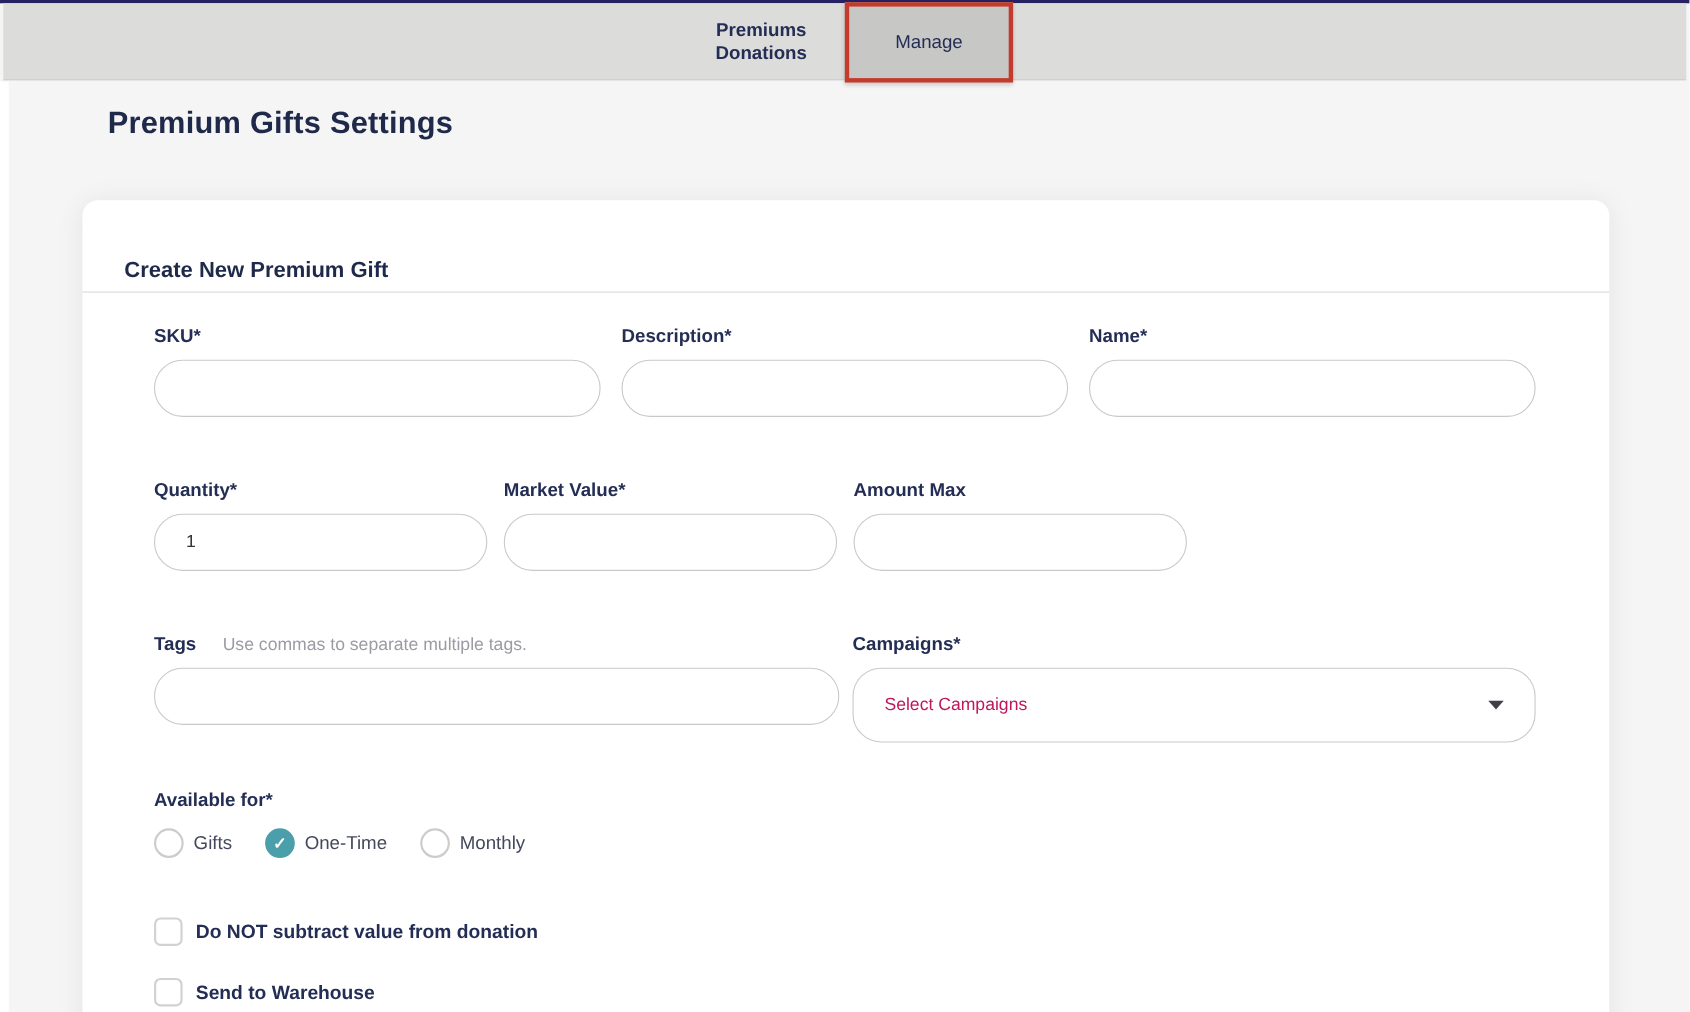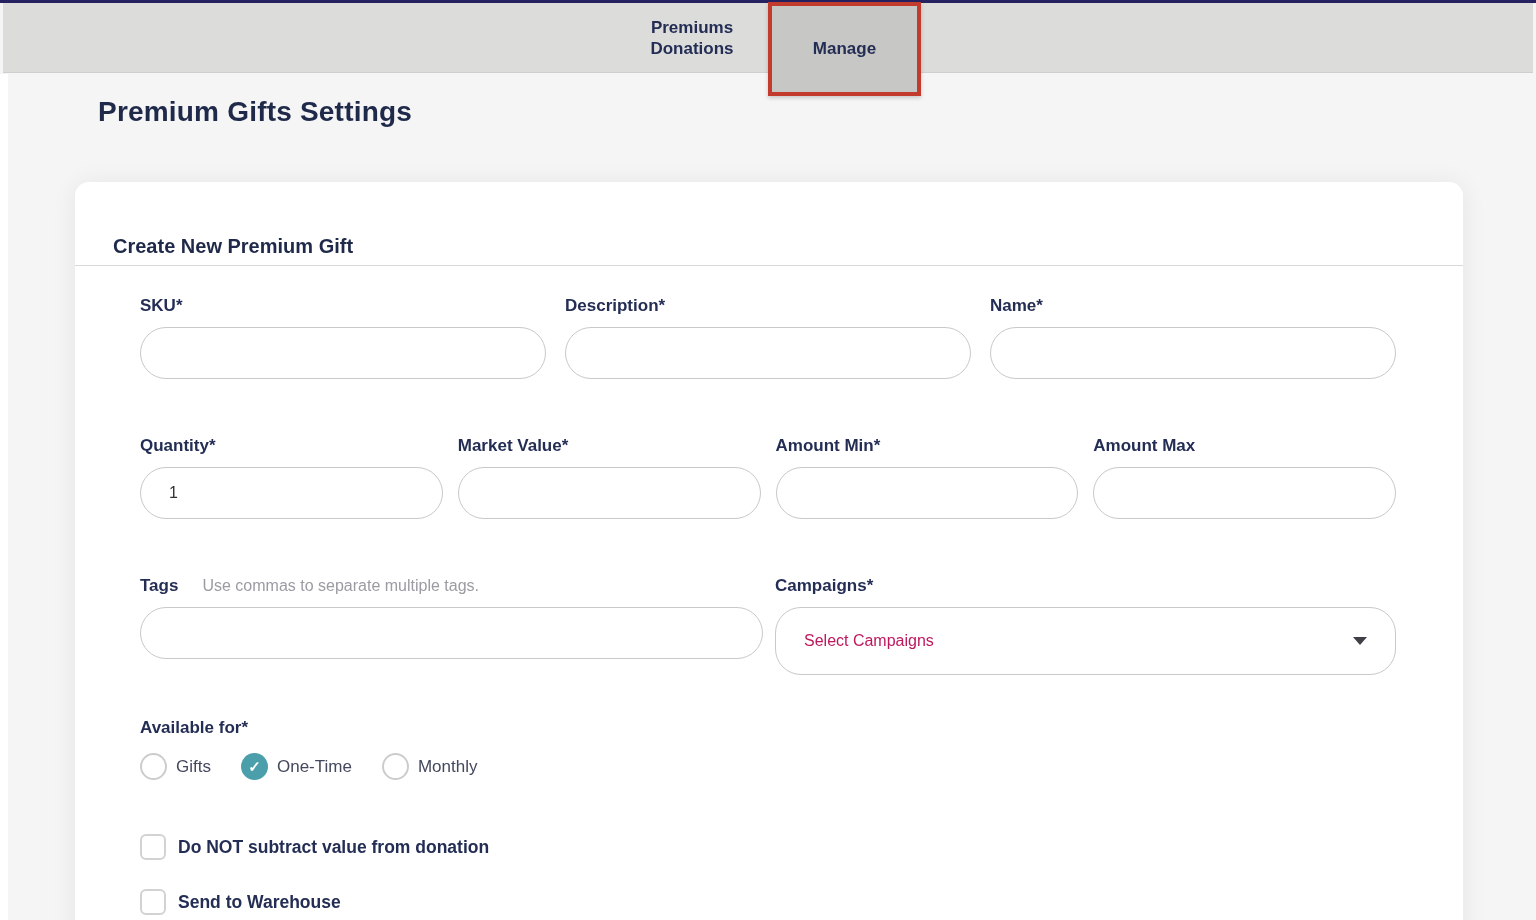--- a/index.html
+++ b/index.html
@@ -22,25 +22,25 @@
     border-bottom: 1px solid #cfcfcf;
   }
   .tab-premiums {
     position: absolute; top: 3px; left: 616px; width: 152px; height: 70px;
     display: flex; align-items: center; justify-content: center; text-align: center;
     font-size: 17px; font-weight: bold; color: #242e55; line-height: 21px;
     padding: 0 18px;
     cursor: pointer;
   }
   .tab-manage {
-    position: absolute; top: 2px; left: 768px; width: 153px; height: 94px;
+    position: absolute; top: 2px; left: 768px; width: 153px; height: 73px;
     background: #c7c7c5;
     border: 4px solid #c23b2c;
     display: flex; align-items: center; justify-content: center;
-    font-size: 17px; font-weight: bold; color: #242e55;
+    font-size: 17px; font-weight: normal; color: #242e55;
     box-shadow: 0 2px 4px rgba(0,0,0,0.18);
     cursor: pointer;
   }
   .left-strip {
     position: absolute; top: 74px; left: 0; width: 8px; height: 846px;
     background: #ffffff;
   }
 
   
   .page-title {
@@ -172,24 +172,20 @@
     <div class="row row2">
       <div class="field">
         <label class="field-label">Quantity*</label>
         <input class="pill-input" type="text" value="1" style="">
       </div>
       <div class="field">
         <label class="field-label">Market Value*</label>
         <input class="pill-input" type="text" value="" style="">
       </div>
       <div class="field">
-        <label class="field-label">Amount Min*</label>
-        <input class="pill-input" type="text" value="" style="">
-      </div>
-      <div class="field">
         <label class="field-label">Amount Max</label>
         <input class="pill-input" type="text" value="" style="">
       </div>
     </div>
 
     <div class="row row3">
       <div class="field field-tags">
         <div class="label-line">
           <label class="field-label">Tags</label>
           <span class="hint">Use commas to separate multiple tags.</span>

